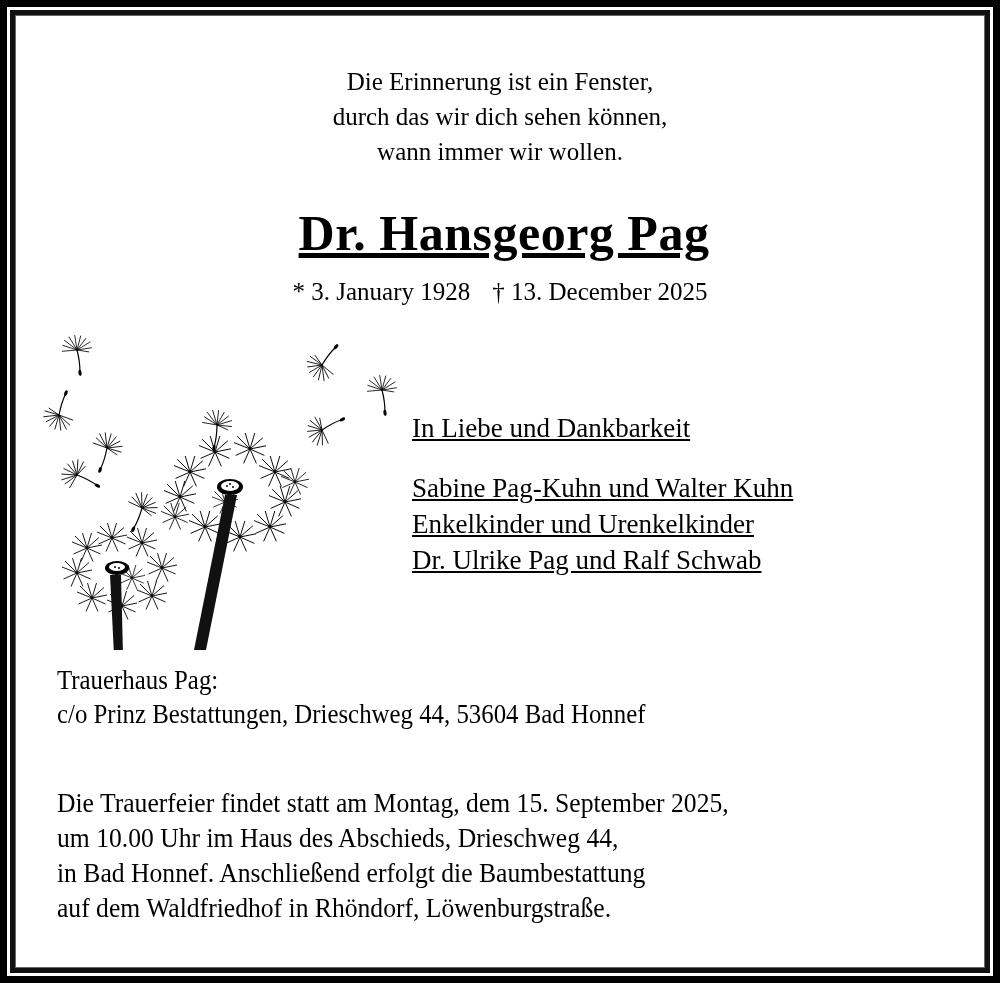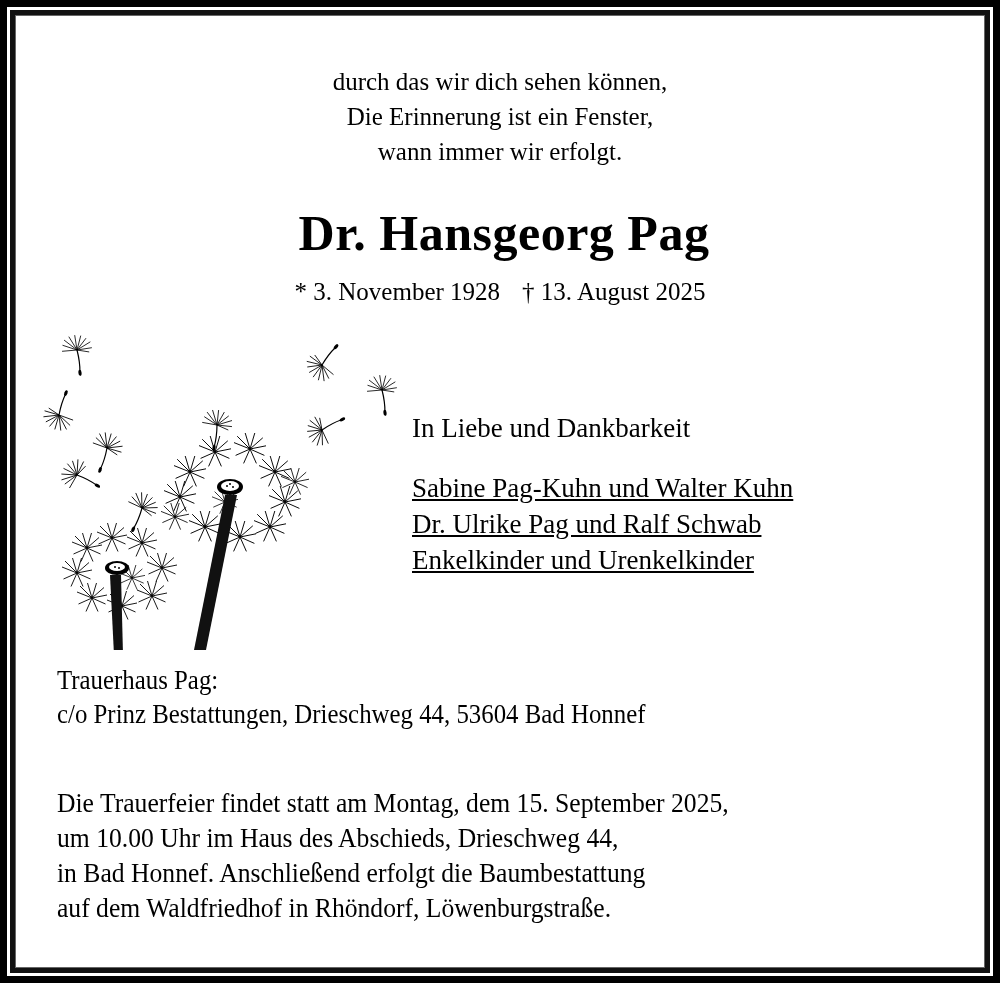--- a/index.html
+++ b/index.html
@@ -1,46 +1,46 @@
 <!DOCTYPE html>
 <html><head>
 <meta charset="utf-8">
 <style>
   html, body { margin:0; padding:0; background:#000; }
   body { width:1000px; height:983px; position:relative; overflow:hidden; font-family:"Liberation Serif", "DejaVu Serif", serif; color:#000; }
   .outer { position:absolute; left:7px; top:7px; width:986px; height:969px; background:#fff; }
   .inner { position:absolute; left:3px; top:3px; right:3px; bottom:3px; border:5px solid #111; box-shadow: inset 0 0 0 1px #666; background:#fff; }
   .abs { position:absolute; }
   .quote { left:0; right:0; top:49px; text-align:center; font-size:25px; line-height:35px; }
-  .name { left:8px; right:0; top:188px; text-align:center; font-size:50px; font-weight:bold; line-height:60px; letter-spacing:0.5px; }
+  .name { left:8px; right:0; top:188px; text-align:center; font-size:50px; font-weight:bold; line-height:60px; letter-spacing:0.5px;text-decoration:underline; }
   .dates { left:0; right:0; top:260px; text-align:center; font-size:25px; line-height:34px; }
   .dates .sep { display:inline-block; width:22px; }
   .art { left:22px; top:310px; width:360px; height:325px; }
-  .dank { left:397px; top:395px; font-size:27px; line-height:36px; }
+  .dank { left:397px; top:395px; font-size:27px; line-height:36px;text-decoration:underline; }
   .family { left:397px; top:455px; font-size:27px; line-height:36px; }
   .family div { white-space:nowrap;text-decoration:underline; }
   .house { left:42px; top:648px; font-size:27px; line-height:34px; transform:scaleX(0.92); transform-origin:left top; white-space:nowrap; }
   .cere { left:42px; top:770px; font-size:28px; line-height:35px; transform:scaleX(0.915); transform-origin:left top; white-space:nowrap; }
 </style>
 </head>
 <body>
 
 <div class="outer">
   <div class="inner">
 
     <div class="abs quote">
+      <div>Die Erinnerung ist ein Fenster,</div>
       <div>durch das wir dich sehen können,</div>
-      <div>Die Erinnerung ist ein Fenster,</div>
-      <div>wann immer wir erfolgt.</div>
+      <div>wann immer wir wollen.</div>
     </div>
 
     <div class="abs name">Dr. Hansgeorg Pag</div>
 
     <div class="abs dates">
-      <span>* 3. November 1928</span><span class="sep"></span><span>† 13. August 2025</span>
+      <span>* 3. January 1928</span><span class="sep"></span><span>† 13. December 2025</span>
     </div>
 
     <svg class="abs art" viewBox="0 0 360 325" xmlns="http://www.w3.org/2000/svg">
       <defs>
         <g id="seed">
           <g stroke="#000" stroke-width="0.8" fill="none">
             <line x1="0" y1="0" x2="-14" y2="-6"></line>
               <line x1="0" y1="0" x2="-12" y2="-11"></line>
             <line x1="0" y1="0" x2="-7" y2="-14"></line>
               <line x1="0" y1="0" x2="-1" y2="-15"></line>
@@ -117,22 +117,22 @@
         <circle cx="-2" cy="-1" r="1" fill="#000"></circle>
           <circle cx="2" cy="0" r="1" fill="#000"></circle>
       </g>
       <path d="M73 250 L84 250 L86 330 L77 330 Z" fill="#111"></path>
     </svg>
 
     <div class="abs dank">In Liebe und Dankbarkeit</div>
 
     <div class="abs family">
       <div>Sabine Pag-Kuhn und Walter Kuhn</div>
+      <div>Enkelkinder und Urenkelkinder</div>
       <div>Dr. Ulrike Pag und Ralf Schwab</div>
-      <div>Enkelkinder und Urenkelkinder</div>
     </div>
 
     <div class="abs house">
       <div>Trauerhaus Pag:</div>
       <div>c/o Prinz Bestattungen, Drieschweg 44, 53604 Bad Honnef</div>
     </div>
 
     <div class="abs cere">
       <div>Die Trauerfeier findet statt am Montag, dem 15. September 2025,</div>
       <div>um 10.00 Uhr im Haus des Abschieds, Drieschweg 44,</div>

